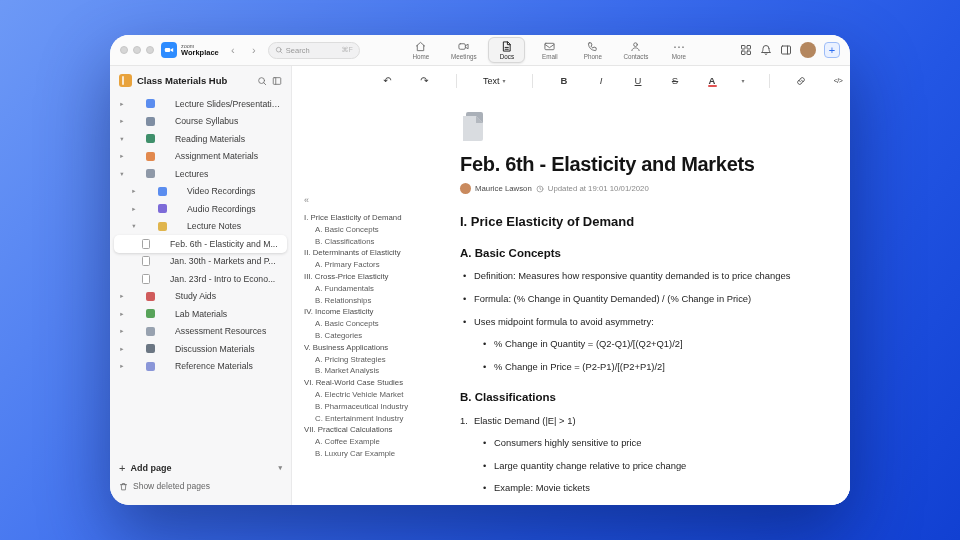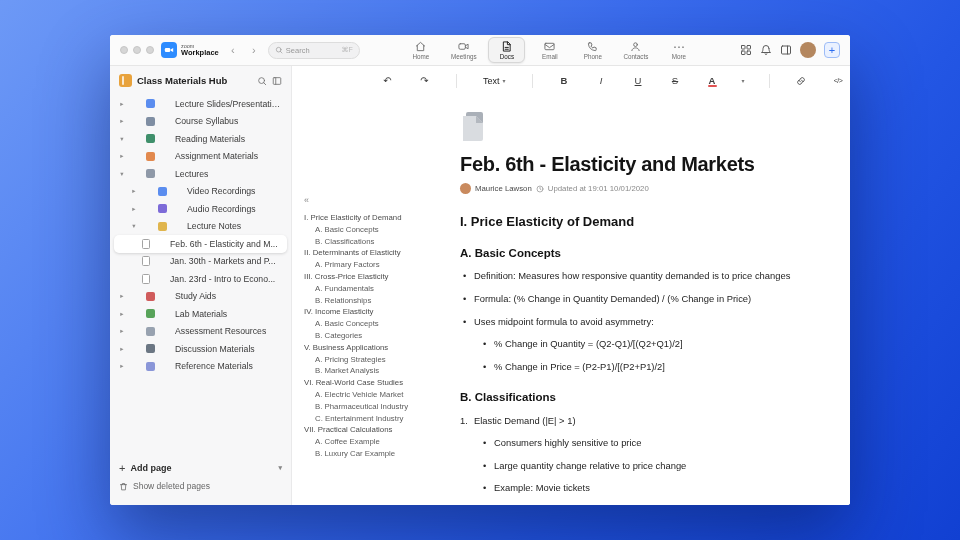--- a/index.html
+++ b/index.html
@@ -2,21 +2,21 @@
 <html><head>
 <meta charset="utf-8">
 <style>
   html,body{margin:0;padding:0;width:960px;height:540px;overflow:hidden;
     font-family:"Liberation Sans",sans-serif;
     background:linear-gradient(130deg,#6d99f6 0%,#3b6dee 45%,#2356e4 70%,#1140d2 100%);}
   *{box-sizing:border-box}
   svg.st{fill:none;stroke:currentColor;stroke-width:2;stroke-linecap:round;stroke-linejoin:round}
 
   .window{position:absolute;left:110px;top:35px;width:740px;height:470px;background:#fff;
-    border-radius:3px;box-shadow:0 30px 70px rgba(0,15,70,.45);overflow:hidden;display:flex;flex-direction:column}
+    border-radius:19px;box-shadow:0 30px 70px rgba(0,15,70,.45);overflow:hidden;display:flex;flex-direction:column}
 
   
   .titlebar{height:31px;background:#fbfbfb;border-bottom:1px solid #e6e6e6;display:flex;align-items:center;padding:0 10px;gap:7px;flex:none}
   .traffic{display:flex;gap:5px;align-items:center}
   .tl{width:8px;height:8px;border-radius:50%;background:#d6d6d6;border:1px solid #c6c6c6;display:inline-block}
   .brand{display:flex;align-items:center;gap:4px}
   .zlogo{width:16px;height:16px;border-radius:4px;background:#2d8cff;display:flex;align-items:center;justify-content:center}
   .brandtxt{display:flex;flex-direction:column;line-height:1}
   .brandtxt i{font-style:normal;font-size:5.5px;color:#555}
   .brandtxt b{font-size:7.5px;color:#111}

